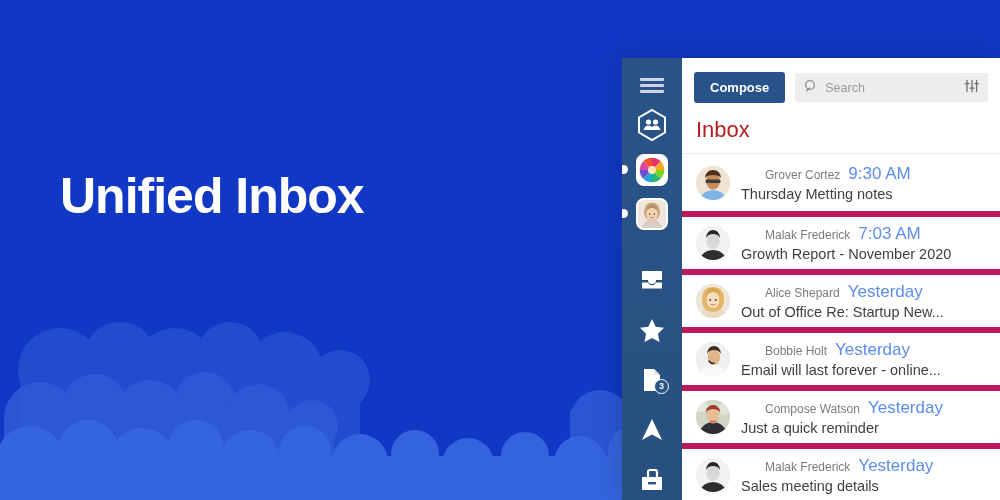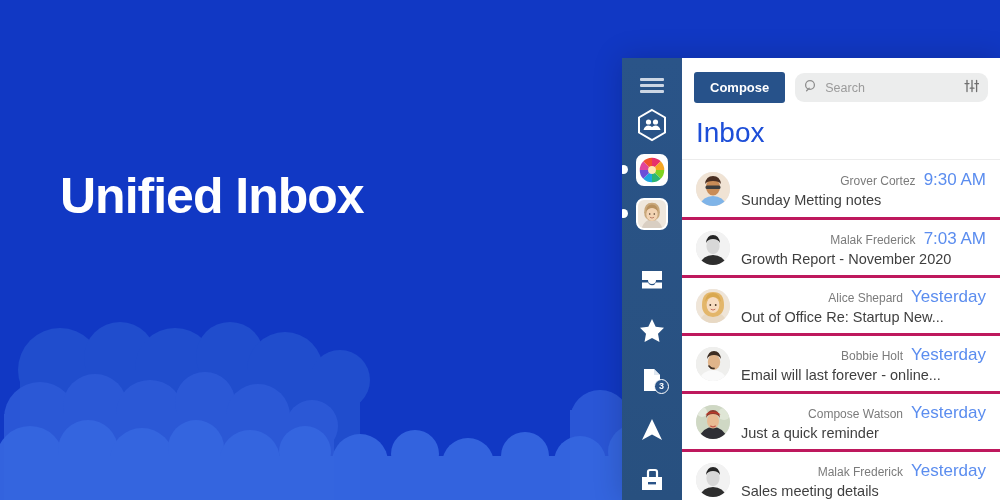--- a/index.html
+++ b/index.html
@@ -95,54 +95,54 @@
   }
   .compose-btn {
     background: #27528a; color: #ffffff;
     font-size: 13px; font-weight: bold;
     border: none; border-radius: 3px;
     padding: 8px 16px; cursor: pointer;
     white-space: nowrap;
   }
   .search {
     flex: 1 1 auto; min-width: 0;
-    height: 29px; background: #eceded; border-radius: 9px;
+    height: 29px; background: #eceded; border-radius: 2px;
     display: flex; align-items: center; gap: 7px;
     padding: 0 9px;
   }
   .search-input {
     flex: 1 1 auto; min-width: 0;
     border: none; background: transparent; outline: none;
     font-family: "Liberation Sans", sans-serif;
     font-size: 12.5px; color: #8a8a8a;
   }
   .search-input::placeholder { color: #9b9b9b; }
 
   .section-title {
-    font-size: 28px; font-weight: 400; color: #1d4ed8;
+    font-size: 22px; font-weight: 400; color: #b91c1c;
     padding: 6px 14px 10px 14px;
   }
 
   .list { flex: 1 1 auto; overflow: hidden; }
   .mail-row {
     display: flex; align-items: center; gap: 11px;
     padding: 10px 14px; height: 58px;
-    border-top: 3px solid #be185d;
+    border-top: 6px solid #be185d;
     cursor: pointer;
   }
   .mail-row:first-child { border-top: 1px solid #ececec; }
   .avatar {
     width: 34px; height: 34px; border-radius: 50%;
     flex: 0 0 34px; overflow: hidden; position: relative;
     background: #e9e9e9;
   }
   .avatar svg { display: block; width: 34px; height: 34px; }
   .mail-body { flex: 1 1 auto; min-width: 0; }
   .mail-top {
-    display: flex; align-items: baseline; justify-content: flex-end; gap: 8px;
+    display: flex; align-items: baseline; justify-content: flex-start; gap: 8px; margin-left: 24px;
   }
   .mail-from {
     font-size: 12px; color: #7b7b7b; white-space: nowrap;
     overflow: hidden; text-overflow: ellipsis;
   }
   .mail-time {
     font-size: 17px; color: #5b8def; white-space: nowrap; flex: 0 0 auto;
   }
   .mail-subject {
     font-size: 14.5px; color: #3f3f3f; margin-top: 2px;
@@ -355,21 +355,21 @@
               <ellipse cx="17" cy="15" rx="7" ry="8.6" fill="#c98c57"></ellipse>
               <path d="M9 12 q1 -8 8 -8 q7 0 8 8 q-2 -3 -8 -3 q-6 0 -8 3 Z" fill="#4a2f22"></path>
               <rect x="9.5" y="13.5" width="15" height="3.4" rx="1.5" fill="#3d3d3d"></rect>
             </svg>
           </div>
           <div class="mail-body">
             <div class="mail-top">
               <span class="mail-from">Grover Cortez</span>
               <span class="mail-time">9:30 AM</span>
             </div>
-            <div class="mail-subject">Sunday Metting notes</div>
+            <div class="mail-subject">Thursday Metting notes</div>
           </div>
         </div>
 
         <div class="mail-row">
           <div class="avatar">
             <svg viewBox="0 0 34 34" xmlns="http://www.w3.org/2000/svg">
               <rect width="34" height="34" fill="#f2f2f2"></rect>
               <path d="M3 34 q4 -10 14 -10 q10 0 14 10 Z" fill="#2e2e2e"></path>
               <ellipse cx="17" cy="15" rx="6.6" ry="8.2" fill="#d8d8d8"></ellipse>
               <path d="M10 12 q1 -8 7 -8 q6 0 7 8 q-2 -4 -7 -4 q-5 0 -7 4 Z" fill="#262626"></path>

